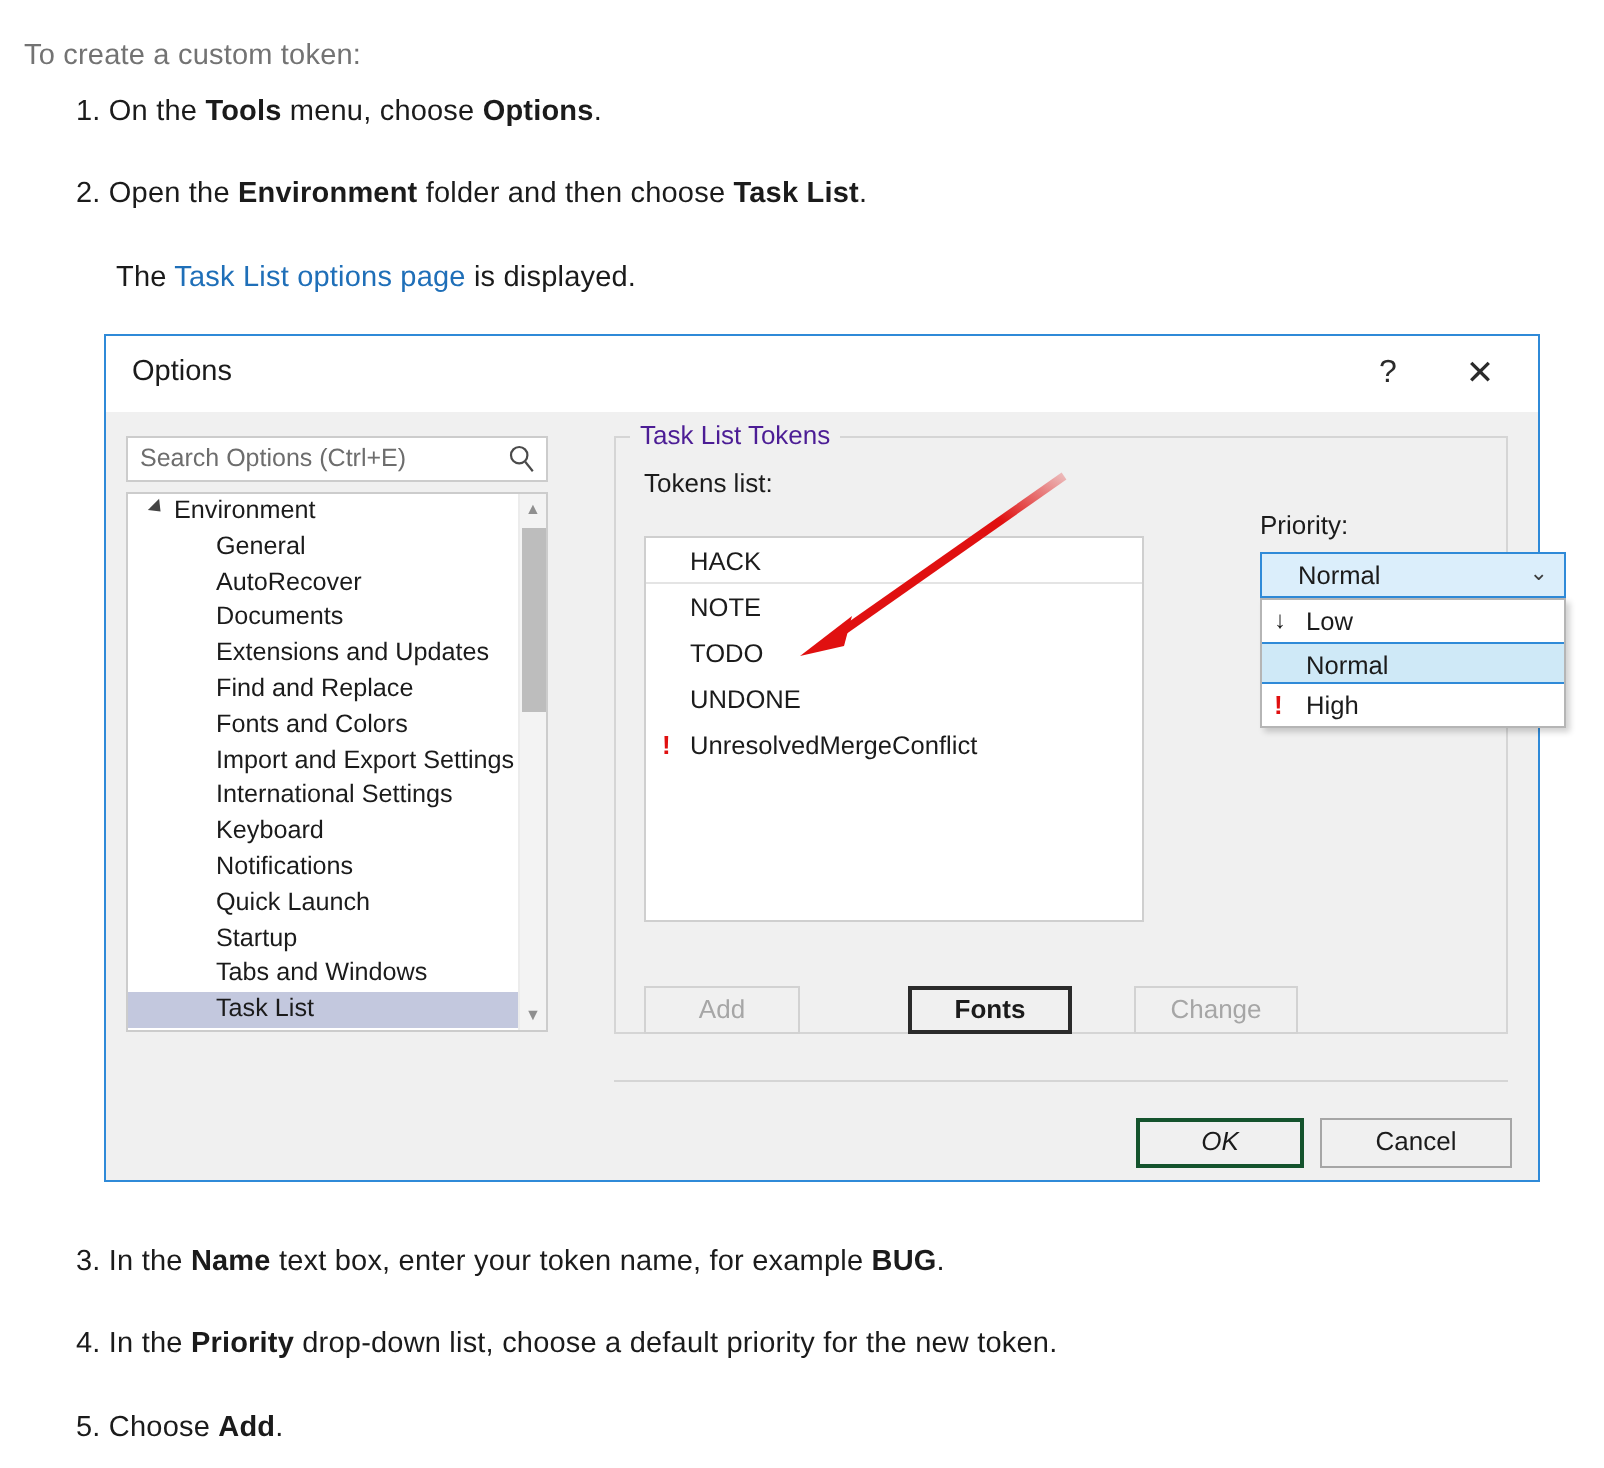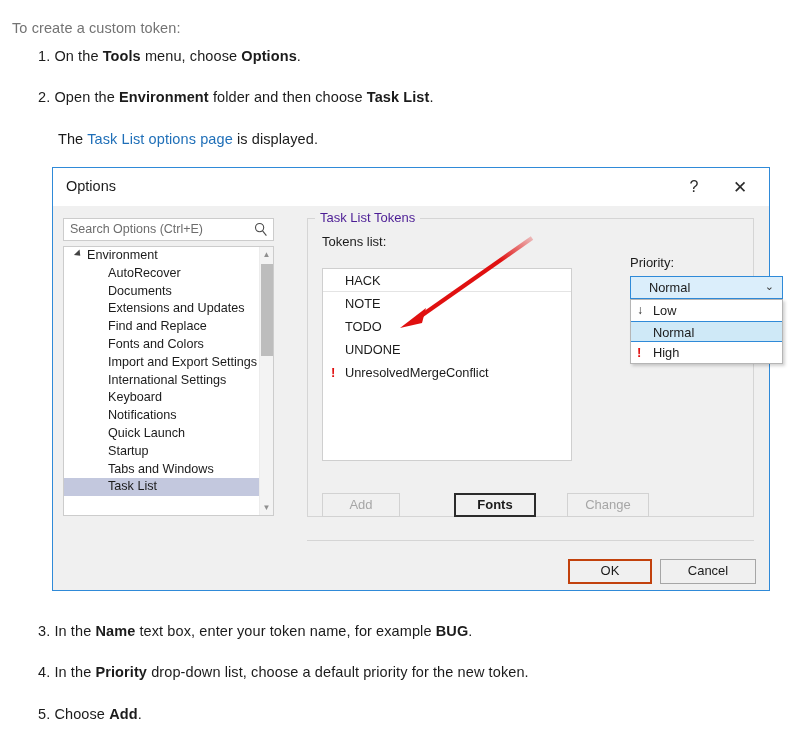--- a/index.html
+++ b/index.html
@@ -318,21 +318,21 @@
     text-align: center;
     font-size: 13px;
     background: #f0f0f0;
     border: 1px solid #a6a6a6;
     color: #1b1b1b;
     box-sizing: border-box;
     cursor: default;
   }
   .btn.disabled { color: #a6a6a6; border-color: #d2d2d2; }
   .btn.default  { border: 2px solid #2b2b2b; line-height: 20px; font-weight: 700; }
-  .btn.focus    { border: 2px solid #c2410c; line-height: 20px; }
+  .btn.focus    { border: 2px solid #14532d; line-height: 20px; font-style: italic; }
 
   #btn-add    { left: 14px;  top: 274px; width: 78px; }
   #btn-delete { left: 146px; top: 274px; width: 82px; }
   #btn-change { left: 259px; top: 274px; width: 82px; }
 
   .hr-sep {
     position: absolute;
     left: 254px;
     top: 372px;
     width: 447px;
@@ -384,20 +384,21 @@
       <circle cx="5.6" cy="5.6" r="4.1" fill="none" stroke="#4a4a4a" stroke-width="1.1"></circle>
       <line x1="8.6" y1="8.9" x2="12.4" y2="13.6" stroke="#4a4a4a" stroke-width="1.1"></line>
     </svg>
   </div>
 
   <div class="tree">
     <div class="tree-rows">
       <div class="tree-row">
         <span class="tri"></span><span>Environment</span>
       </div>
+      <div class="tree-row child"><span>General</span></div>
       <div class="tree-row child"><span>AutoRecover</span></div>
       <div class="tree-row child"><span>Documents</span></div>
       <div class="tree-row child"><span>Extensions and Updates</span></div>
       <div class="tree-row child"><span>Find and Replace</span></div>
       <div class="tree-row child"><span>Fonts and Colors</span></div>
       <div class="tree-row child"><span>Import and Export Settings</span></div>
       <div class="tree-row child"><span>International Settings</span></div>
       <div class="tree-row child"><span>Keyboard</span></div>
       <div class="tree-row child"><span>Notifications</span></div>
       <div class="tree-row child"><span>Quick Launch</span></div>

